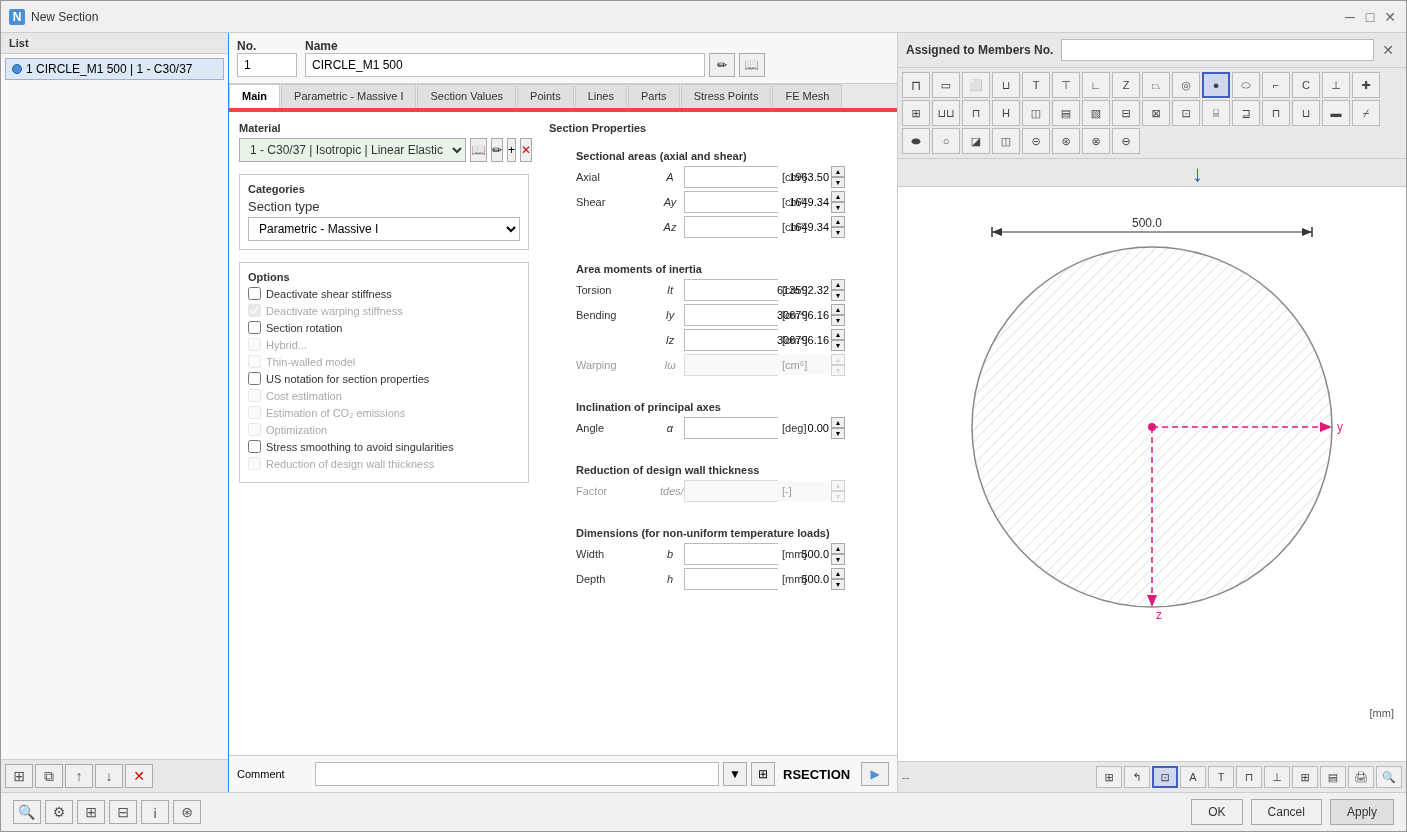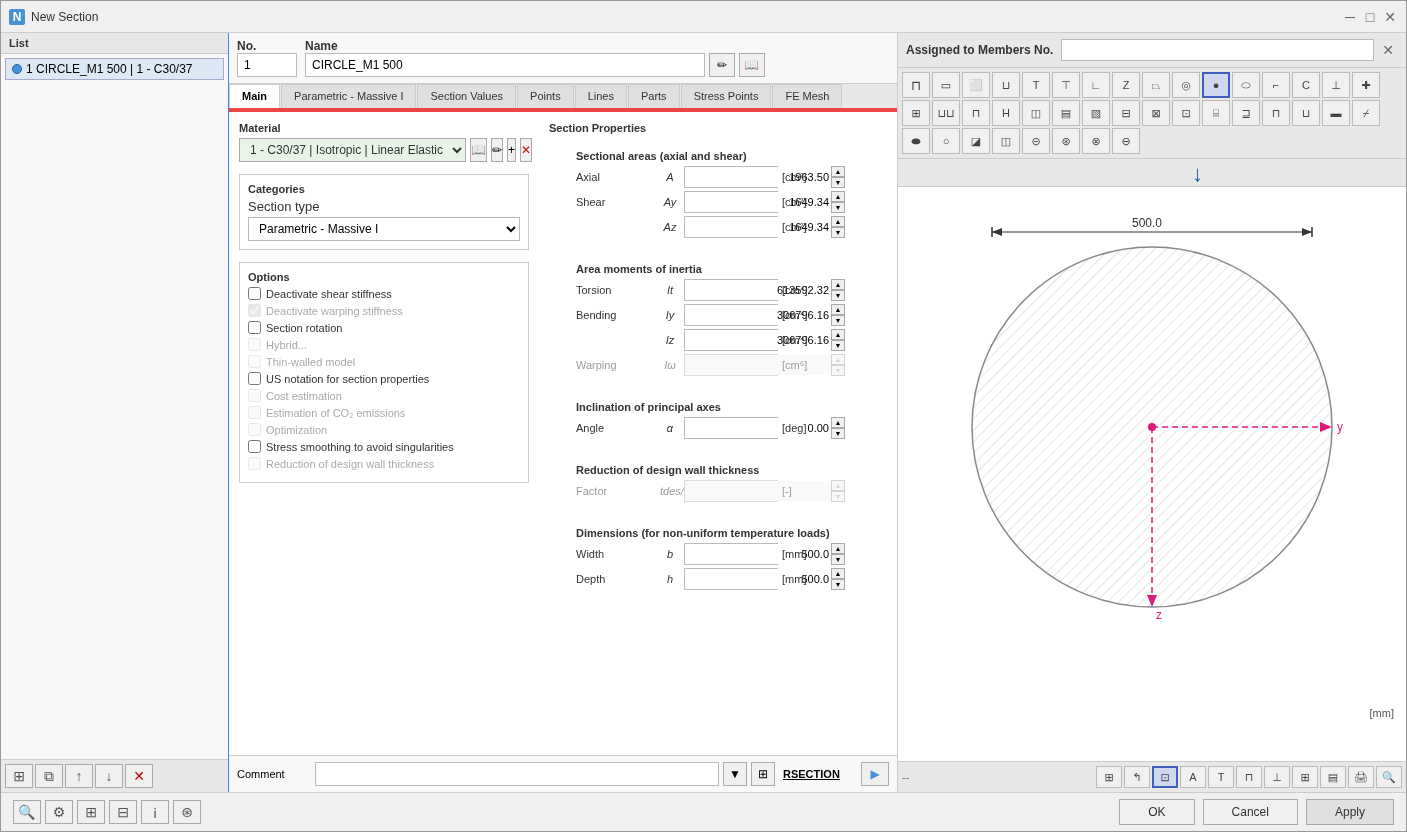--- a/index.html
+++ b/index.html
@@ -70,21 +70,21 @@
     .input-spin-wrap input { flex: 1; border: none; outline: none; text-align: right; padding: 1px 2px; font-size: 11px; height: 100%; }
     .spin-btns { display: flex; flex-direction: column; }
     .spin-btn-up, .spin-btn-dn { width: 14px; height: 11px; background: #f0f0f0; border: 1px solid #aaa; cursor: pointer; font-size: 7px; display: flex; align-items: center; justify-content: center; }
     .prop-unit { font-size: 11px; color: #333; width: 40px; }
     .prop-disabled { opacity: 0.5; }
     
     
     .bottom-row { display: flex; gap: 8px; padding: 6px 8px; border-top: 1px solid #ccc; background: #f8f8f8; align-items: center; }
     .comment-label { font-weight: normal; font-size: 11px; width: 70px; }
     .comment-input { flex: 1; height: 24px; border: 1px solid #bbb; background: white; padding: 2px 6px; }
-    .rsection-label { font-weight: bold; font-size: 11px; width: 70px; text-decoration: underline; }
+    .rsection-label { font-weight: bold; font-size: 13px; width: 70px; }
     .rsection-btn { width: 28px; height: 24px; background: #f0f0f0; border: 1px solid #aaa; cursor: pointer; display: flex; align-items: center; justify-content: center; }
     
     
     .right-panel { width: 508px; display: flex; flex-direction: column; background: #f8f8f8; }
     .right-panel-header { padding: 6px 8px; font-weight: bold; font-size: 11px; color: #333; border-bottom: 1px solid #ccc; background: #e8e8e8; display: flex; align-items: center; justify-content: space-between; }
     .assigned-input { flex: 1; height: 22px; border: 1px solid #bbb; background: white; margin-right: 4px; }
     .clear-btn { width: 20px; height: 20px; background: none; border: none; cursor: pointer; color: #666; font-size: 14px; }
     
     
     .icon-toolbar { display: flex; flex-wrap: wrap; padding: 4px; gap: 2px; border-bottom: 1px solid #ccc; background: #e8e8e8; }
@@ -96,21 +96,21 @@
     .drawing-title { font-size: 12px; color: #333; margin-bottom: 4px; }
     
     
     .drawing-bottom { display: flex; padding: 4px; background: #e8e8e8; border-top: 1px solid #ccc; gap: 2px; align-items: center; }
     .draw-label { font-size: 11px; color: #666; flex: 1; }
     
     
     .footer { display: flex; align-items: center; justify-content: flex-end; gap: 8px; padding: 6px 12px; border-top: 1px solid #ccc; background: #f0f0f0; }
     .footer-left { display: flex; gap: 4px; align-items: center; flex: 1; }
     .footer-icon-btn { width: 28px; height: 24px; background: #f0f0f0; border: 1px solid #aaa; cursor: pointer; display: flex; align-items: center; justify-content: center; font-size: 14px; color: #555; }
-    .footer-btn { height: 26px; padding: 0 28px; background: #f0f0f0; border: 1px solid #aaa; cursor: pointer; font-size: 12px; color: #333; }
+    .footer-btn { height: 26px; padding: 0 16px; background: #f0f0f0; border: 1px solid #aaa; cursor: pointer; font-size: 12px; color: #333; }
     .footer-btn.primary { background: #e0e0e0; }
     
     .header-fields { display: flex; align-items: center; gap: 8px; padding: 6px 8px; background: #f8f8f8; border-bottom: 1px solid #ccc; }
     
     .row-no { display: flex; align-items: flex-start; flex-direction: column; }
     .row-name { display: flex; flex-direction: column; flex: 1; }
   </style>
 </head>
 <body>
 

